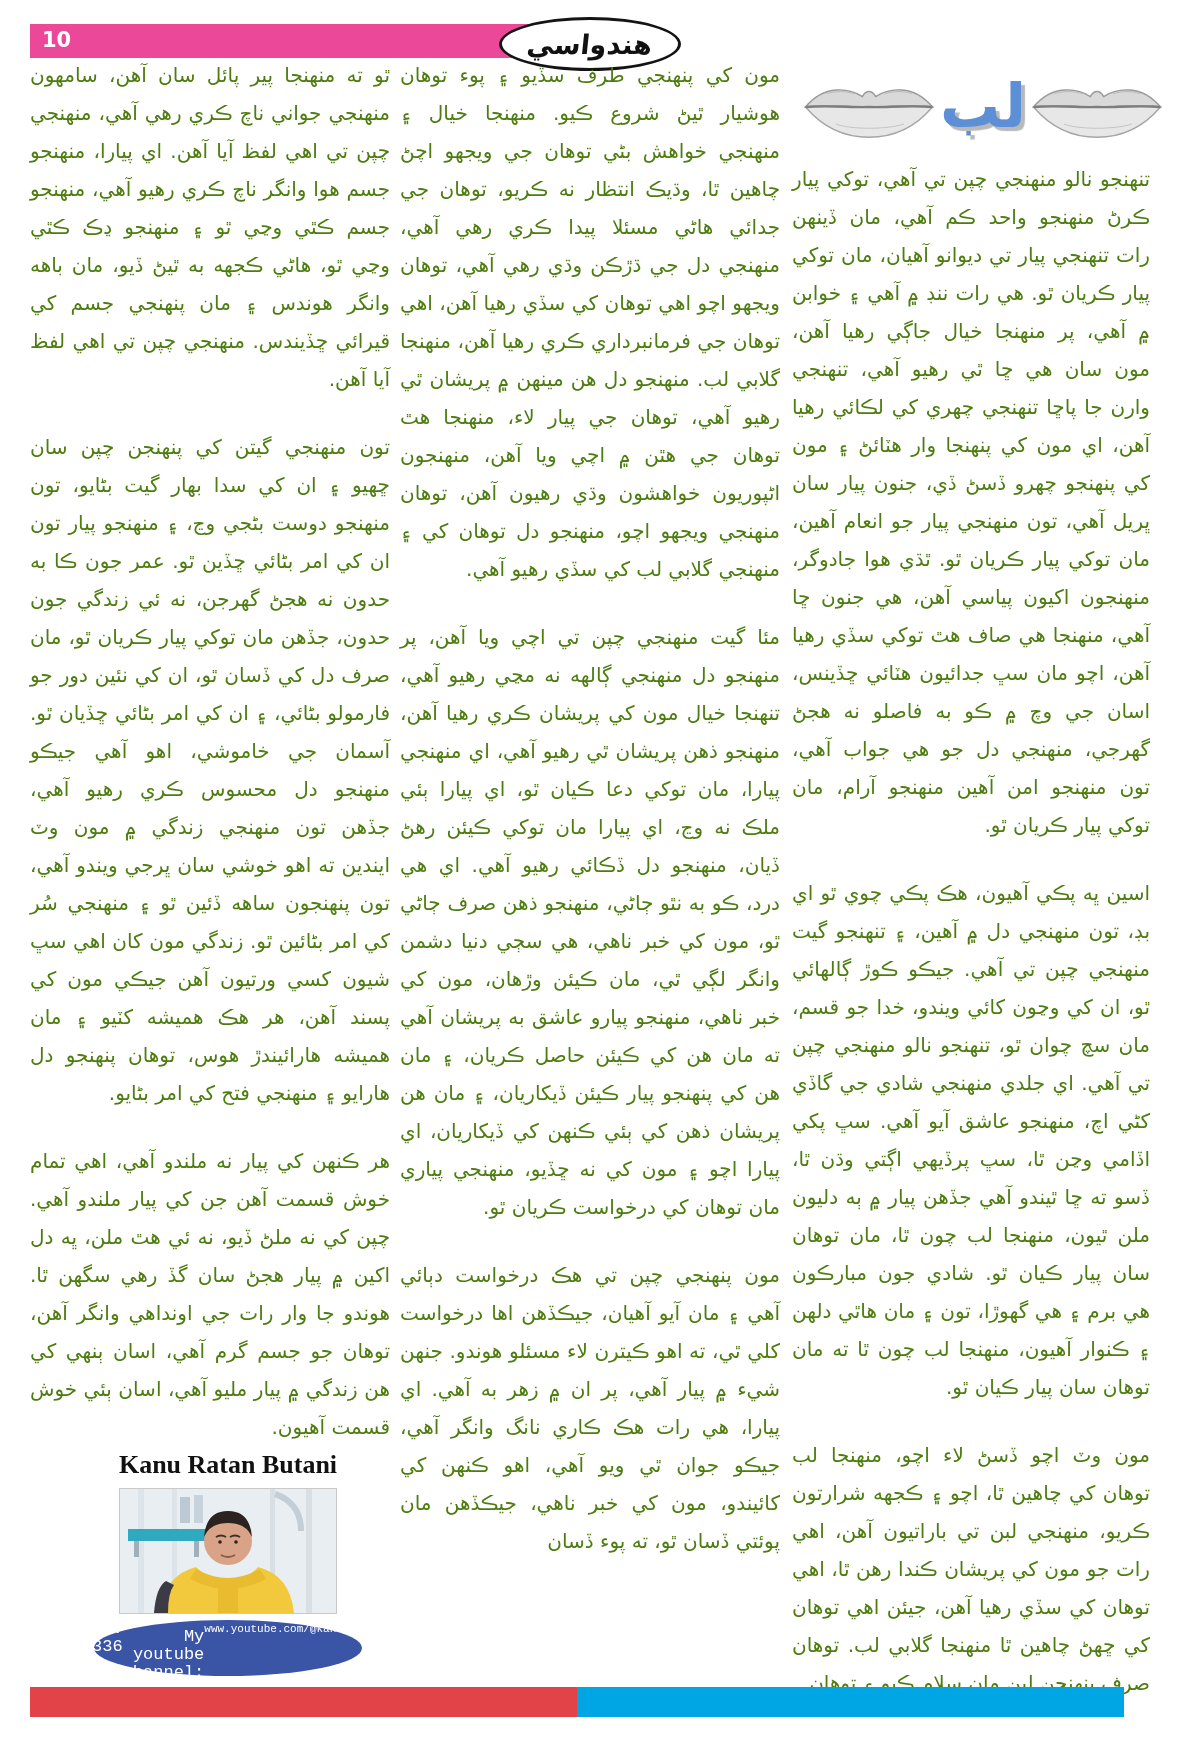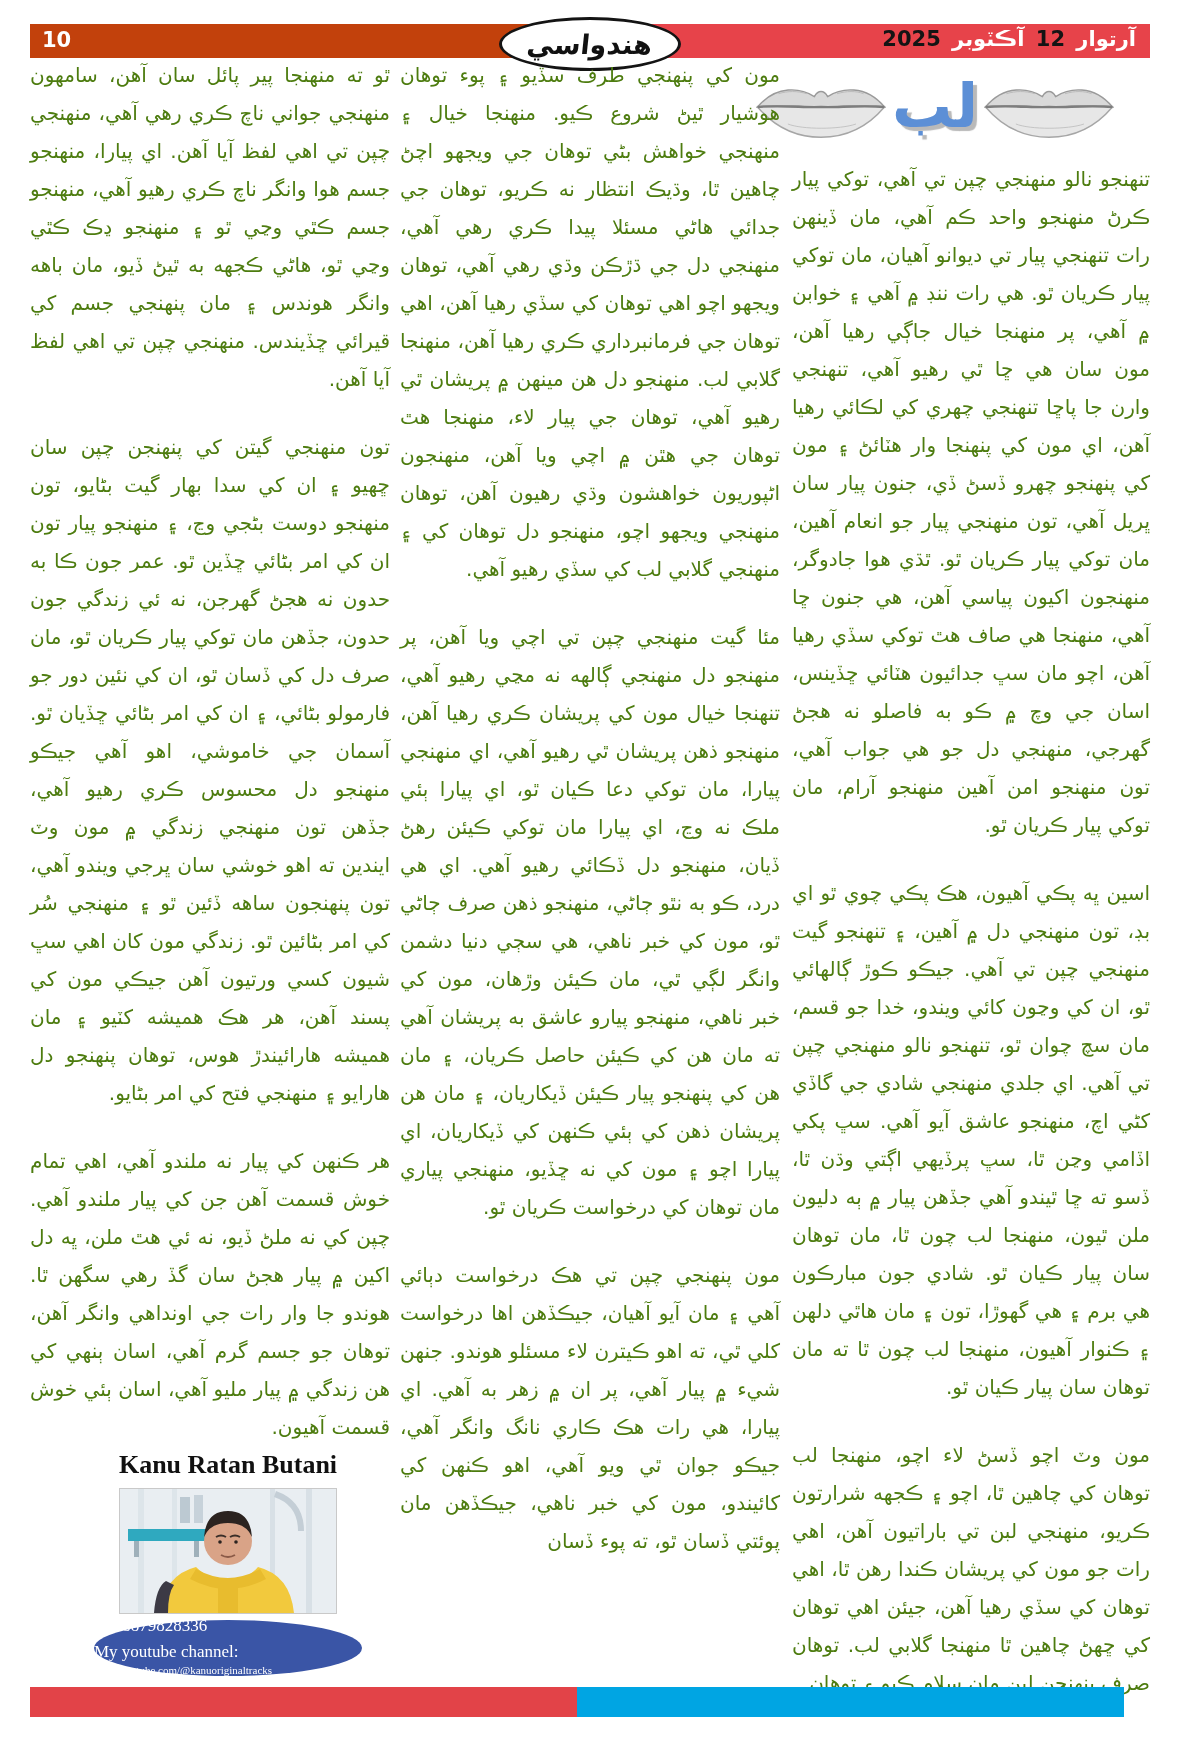--- a/index.html
+++ b/index.html
@@ -1,75 +1,67 @@
 <!DOCTYPE html>
 <html lang="sd" dir="rtl"><head>
 <meta charset="utf-8">
 <style>
   html,body{margin:0;padding:0;background:#ffffff;}
   .page{position:relative;width:1180px;height:1744px;background:#ffffff;overflow:hidden;
         font-family:"DejaVu Sans",sans-serif;direction:rtl;}
   
   .header-bar{position:absolute;left:30px;top:24px;width:1120px;height:34px;}
-  .header-blue{position:absolute;left:0;top:0;width:52%;height:100%;background:#c2410c;}
+  .header-blue{position:absolute;left:0;top:0;width:52%;height:100%;background:#ec4899;}
   .header-red{position:absolute;right:0;top:0;width:48%;height:100%;background:#e7434a;}
   .page-number{position:absolute;left:12px;top:4px;color:#ffffff;font-size:21px;font-weight:bold;direction:ltr;}
   .masthead{position:absolute;left:50%;top:-7px;transform:translateX(-50%);width:176px;height:48px;
             background:#ffffff;border:3px solid #141414;border-radius:50%;
             display:flex;align-items:center;justify-content:center;
             font-weight:bold;font-size:27px;color:#111;transform-origin:center;}
   .masthead span{transform:skewX(-6deg);}
   .date-box{position:absolute;right:14px;top:3px;direction:rtl;font-weight:bold;font-size:21px;color:#ffffff;
             letter-spacing:.5px;white-space:nowrap;}
   .date-box .num{color:#141414;padding:0 4px;}
   
-  .title-block{position:absolute;left:762px;top:58px;width:358px;height:96px;
+  .title-block{position:absolute;left:810px;top:58px;width:358px;height:96px;
                display:flex;align-items:center;justify-content:space-between;direction:rtl;}
   .article-title{font-size:60px;font-weight:bold;color:#5c8fd6;text-shadow:4px 4px 1px #b9b9b9;
                  line-height:96px;}
   .lips{width:142px;height:86px;flex:0 0 auto;}
   
   .col{position:absolute;direction:rtl;text-align:justify;color:#4d7c0f;
        font-size:20px;line-height:38px;}
   .col p{margin:0 0 30px 0;}
   .col-left{left:30px;top:56px;width:360px;}
   .col-mid{left:400px;top:56px;width:380px;}
   .col-right{left:792px;top:160px;width:358px;}
   
   .author-block{position:absolute;left:48px;top:1450px;width:360px;text-align:center;direction:ltr;}
   .author-name{font-family:"Liberation Serif",serif;font-weight:bold;font-size:26px;color:#111;}
   .photo{position:relative;width:216px;height:124px;margin:8px auto 0;background:#e8edf1;
          overflow:hidden;border:1px solid #c9c9c9;}
   .contact-oval{position:absolute;left:50%;transform:translateX(-50%);top:170px;width:268px;height:56px;
                 background:#3a55a6;border-radius:50%/50%;color:#ffffff;
-                font-family:Liberation Serif, serif;text-align:left;
-                display:flex;flex-direction:column;justify-content:center;line-height:18px;}
+                font-family:Liberation Mono, monospace;text-align:right;
+                display:flex;flex-direction:row;justify-content:center;line-height:18px;}
   .contact-oval .l1{font-size:17px;}
   .contact-oval .l2{font-size:17px;margin-top:8px;}
   .contact-oval .l3{font-size:11px;}
   
   .footer-red{position:absolute;left:30px;top:1687px;width:547px;height:30px;background:#e24348;}
   .footer-blue{position:absolute;left:577px;top:1687px;width:547px;height:30px;background:#00a5e3;}
 </style>
 </head>
 <body>
 
 <div class="page">
 
   <div class="header-bar">
     <div class="header-blue">
       <div class="page-number">10</div>
-    </div>
-    <div class="header-red">
-      <div class="date-box">
-        <span>آرتوار</span>
-        <span class="num">12</span>
-        <span>آڪٽوبر</span>
-        <span class="num">2025</span>
-      </div>
     </div>
     <div class="masthead">
       <span>هندواسي</span>
     </div>
   </div>
 
   <div class="title-block">
     <svg class="lips" viewBox="0 0 150 86">
       <path d="M8,44 C28,20 54,24 68,33 C72,26 78,26 82,33 C96,24 122,20 142,44
                C118,40 92,45 75,44 C58,45 32,40 8,44 Z" fill="#d9d9d9" stroke="#9a9a9a" stroke-width="1.5"></path>

